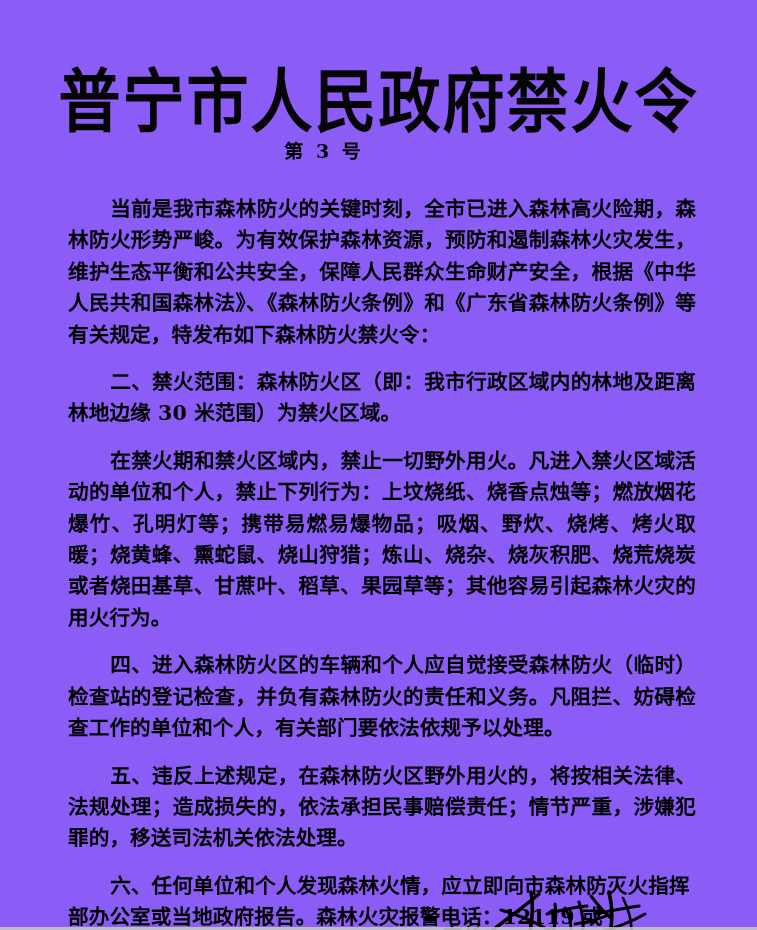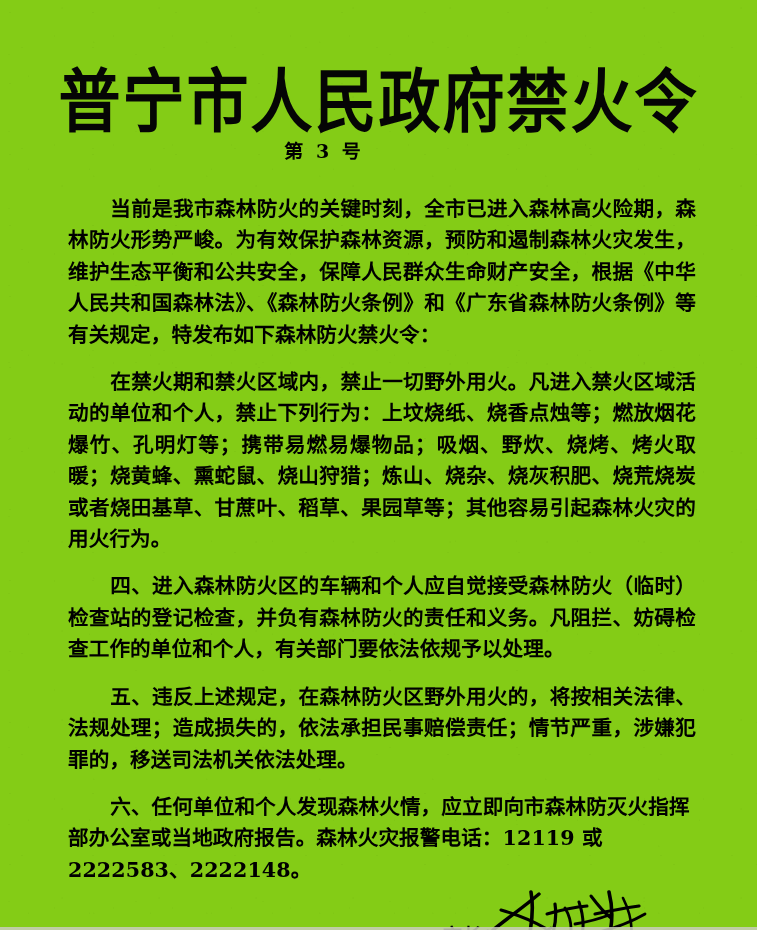--- a/index.html
+++ b/index.html
@@ -7,21 +7,21 @@
     margin: 0;
     padding: 0;
     background: #ffffff;
   }
 
   .page {
     position: relative;
     width: 757px;
     height: 930px;
     margin: 0 auto;
-    background: #84cc16;
+    background: #8b5cf6;
     overflow: hidden;
     font-family: "DejaVu Serif", "Liberation Serif", serif;
     color: #000000;
     box-sizing: border-box;
   }
 
   
   .page::before {
     content: "";
     position: absolute;
@@ -137,20 +137,21 @@
 <body>
 
 <div class="page">
 
   <h1 class="doc-title">普宁市人民政府禁火令</h1>
 
   <div class="doc-serial">第 3 号</div>
 
   <div class="doc-body">
     <p class="para">当前是我市森林防火的关键时刻，全市已进入森林高火险期，森林防火形势严峻。为有效保护森林资源，预防和遏制森林火灾发生，维护生态平衡和公共安全，保障人民群众生命财产安全，根据《中华人民共和国森林法》、《森林防火条例》和《广东省森林防火条例》等有关规定，特发布如下森林防火禁火令：</p>
+    <p class="para">二、禁火范围：森林防火区（即：我市行政区域内的林地及距离林地边缘 30 米范围）为禁火区域。</p>
     <p class="para">在禁火期和禁火区域内，禁止一切野外用火。凡进入禁火区域活动的单位和个人，禁止下列行为：上坟烧纸、烧香点烛等；燃放烟花爆竹、孔明灯等；携带易燃易爆物品；吸烟、野炊、烧烤、烤火取暖；烧黄蜂、熏蛇鼠、烧山狩猎；炼山、烧杂、烧灰积肥、烧荒烧炭或者烧田基草、甘蔗叶、稻草、果园草等；其他容易引起森林火灾的用火行为。</p>
     <p class="para">四、进入森林防火区的车辆和个人应自觉接受森林防火（临时）检查站的登记检查，并负有森林防火的责任和义务。凡阻拦、妨碍检查工作的单位和个人，有关部门要依法依规予以处理。</p>
     <p class="para">五、违反上述规定，在森林防火区野外用火的，将按相关法律、法规处理；造成损失的，依法承担民事赔偿责任；情节严重，涉嫌犯罪的，移送司法机关依法处理。</p>
     <p class="para">六、任何单位和个人发现森林火情，应立即向市森林防灭火指挥部办公室或当地政府报告。森林火灾报警电话：12119 或 2222583、2222148。</p>
   </div>
 
   <div class="signature-block">
     <span class="sig-label">市长：</span>
 
     <span class="sig-mark">

